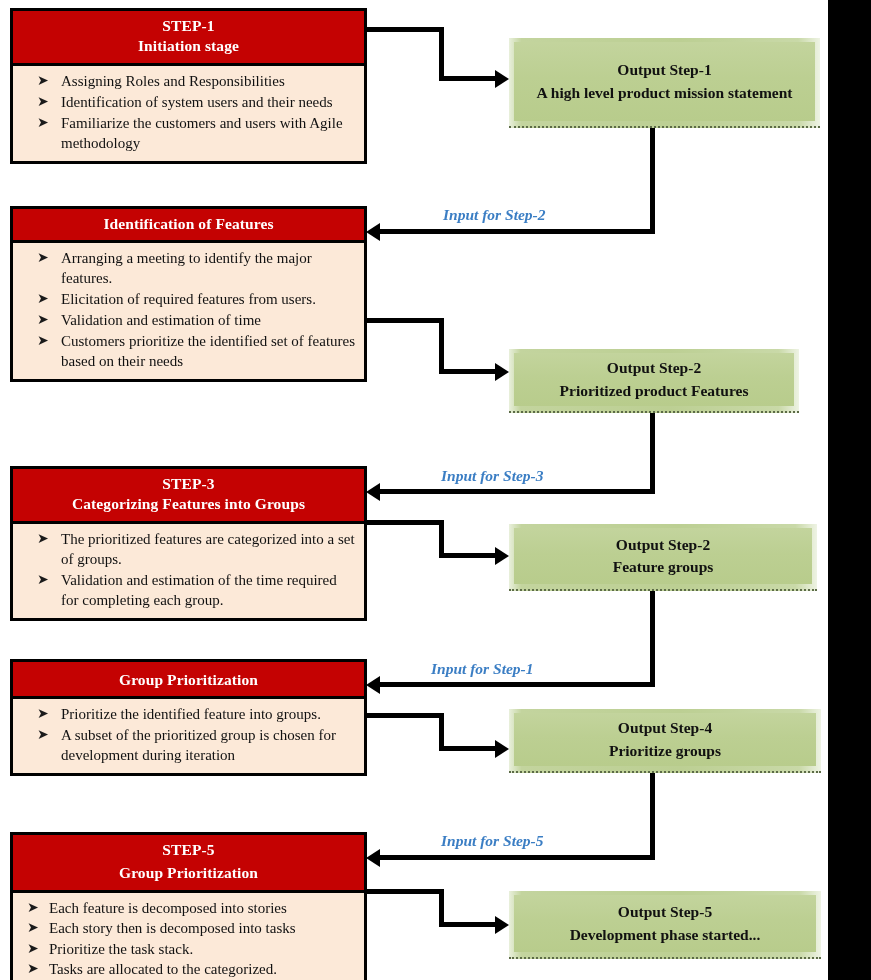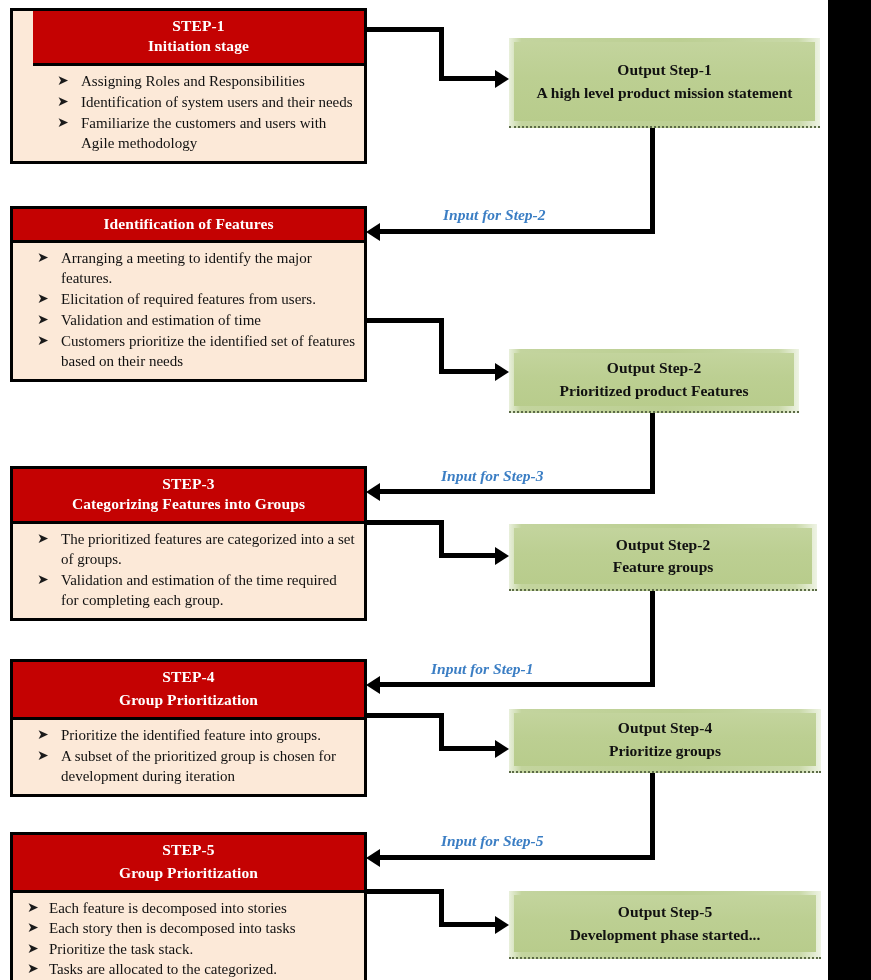--- a/index.html
+++ b/index.html
@@ -140,21 +140,21 @@
     font-size: 15.5px;
     white-space: nowrap;
     font-family: "Liberation Serif", "DejaVu Serif", serif;
   }
 </style>
 </head>
 <body>
 
 <div id="canvas">
 
-  <div class="step-box" style="left:10px; top:8px; width:357px;padding-left:20px;">
+  <div class="step-box" style="left:10px; top:8px; width:357px;">
     <div class="step-header">
       <span class="ttl-1">STEP-1</span>
       <span class="ttl-2">Initiation stage</span>
     </div>
     <div class="step-body">
       <ul class="bullets">
         <li><span class="marker">➤</span><span>Assigning Roles and Responsibilities</span></li>
         <li><span class="marker">➤</span><span>Identification of system users and their needs</span></li>
         <li><span class="marker">➤</span><span>Familiarize the customers and users with Agile methodology</span></li>
       </ul>
@@ -183,21 +183,20 @@
     <div class="step-body">
       <ul class="bullets">
         <li><span class="marker">➤</span><span>The prioritized features are categorized into a set of groups.</span></li>
         <li><span class="marker">➤</span><span>Validation and estimation of the time required for completing each group.</span></li>
       </ul>
     </div>
   </div>
 
   <div class="step-box" style="left:10px; top:659px; width:357px;">
     <div class="step-header">
-      <span class="ttl-1">STEP-4</span>
       <span class="ttl-2" style="margin-top:3px;">Group Prioritization</span>
     </div>
     <div class="step-body">
       <ul class="bullets">
         <li><span class="marker">➤</span><span>Prioritize the identified feature into groups.</span></li>
         <li><span class="marker">➤</span><span>A subset of the prioritized group is chosen for development during iteration</span></li>
       </ul>
     </div>
   </div>
 

